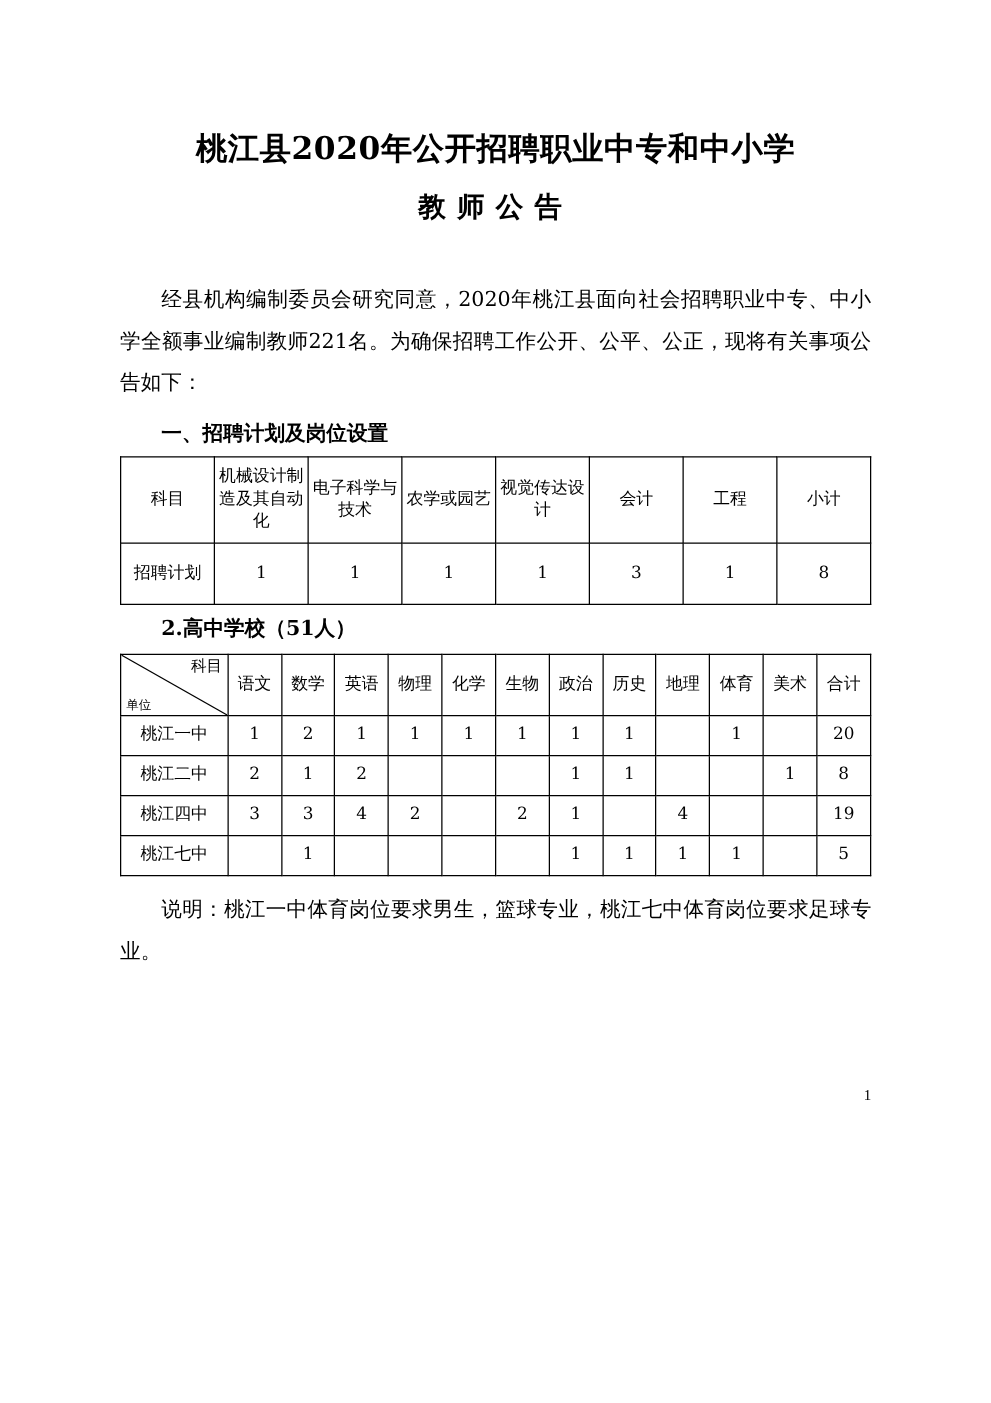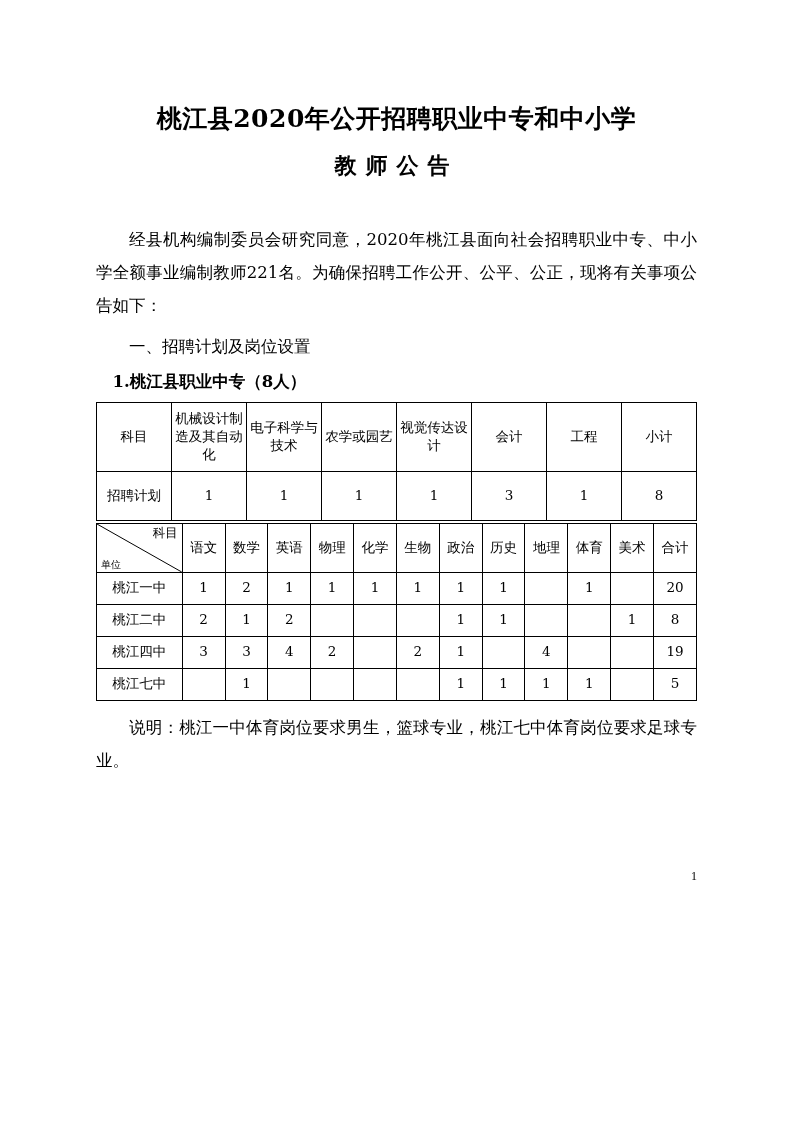--- a/index.html
+++ b/index.html
@@ -43,21 +43,21 @@
     text-align: justify;
     text-justify: inter-ideograph;
     margin: 0;
   }
   .first-para {
     margin-top: 42px;
     text-indent: 2em;
   }
   .section-head {
     font-size: 16.5px;
-    font-weight: normal;
+    font-weight: bold;
     line-height: 2.0;
     margin: 8px 0 0 0;
     text-indent: 2em;
   }
   .sub-head {
     font-size: 16.5px;
     font-weight: bold;
     line-height: 2.0;
     margin: 2px 0 4px 0;
     text-indent: 1em;
@@ -159,21 +159,20 @@
 
 <div class="page">
 
   <h1 class="doc-title">桃江县2020年公开招聘职业中专和中小学</h1>
   <h1 class="doc-title-line2">教师公告</h1>
 
   <p class="para first-para">经县机构编制委员会研究同意，2020年桃江县面向社会招聘职业中专、中小学全额事业编制教师221名。为确保招聘工作公开、公平、公正，现将有关事项公告如下：</p>
 
   <p class="section-head">一、招聘计划及岗位设置</p>
 
-  <p class="sub-head">1.桃江县职业中专（8人）</p>
 
   <table class="table1">
     <tbody>
       <tr class="head">
         <td class="label">科目</td>
         <td>机械设计制造及其自动化</td>
         <td>电子科学与技术</td>
         <td>农学或园艺</td>
         <td>视觉传达设计</td>
         <td>会计</td>
@@ -186,20 +185,21 @@
         <td>1</td>
         <td>1</td>
         <td>1</td>
         <td>3</td>
         <td>1</td>
         <td>8</td>
       </tr>
     </tbody>
   </table>
 
+  <p class="sub-head sub-head-2">2.高中学校（51人）</p>
 
   <table class="table2">
     <colgroup>
       <col style="width:13%">
       <col style="width:6.5%">
         <col style="width:6.5%">
         <col style="width:6.5%">
       <col style="width:6.5%">
         <col style="width:6.5%">
         <col style="width:6.5%">

